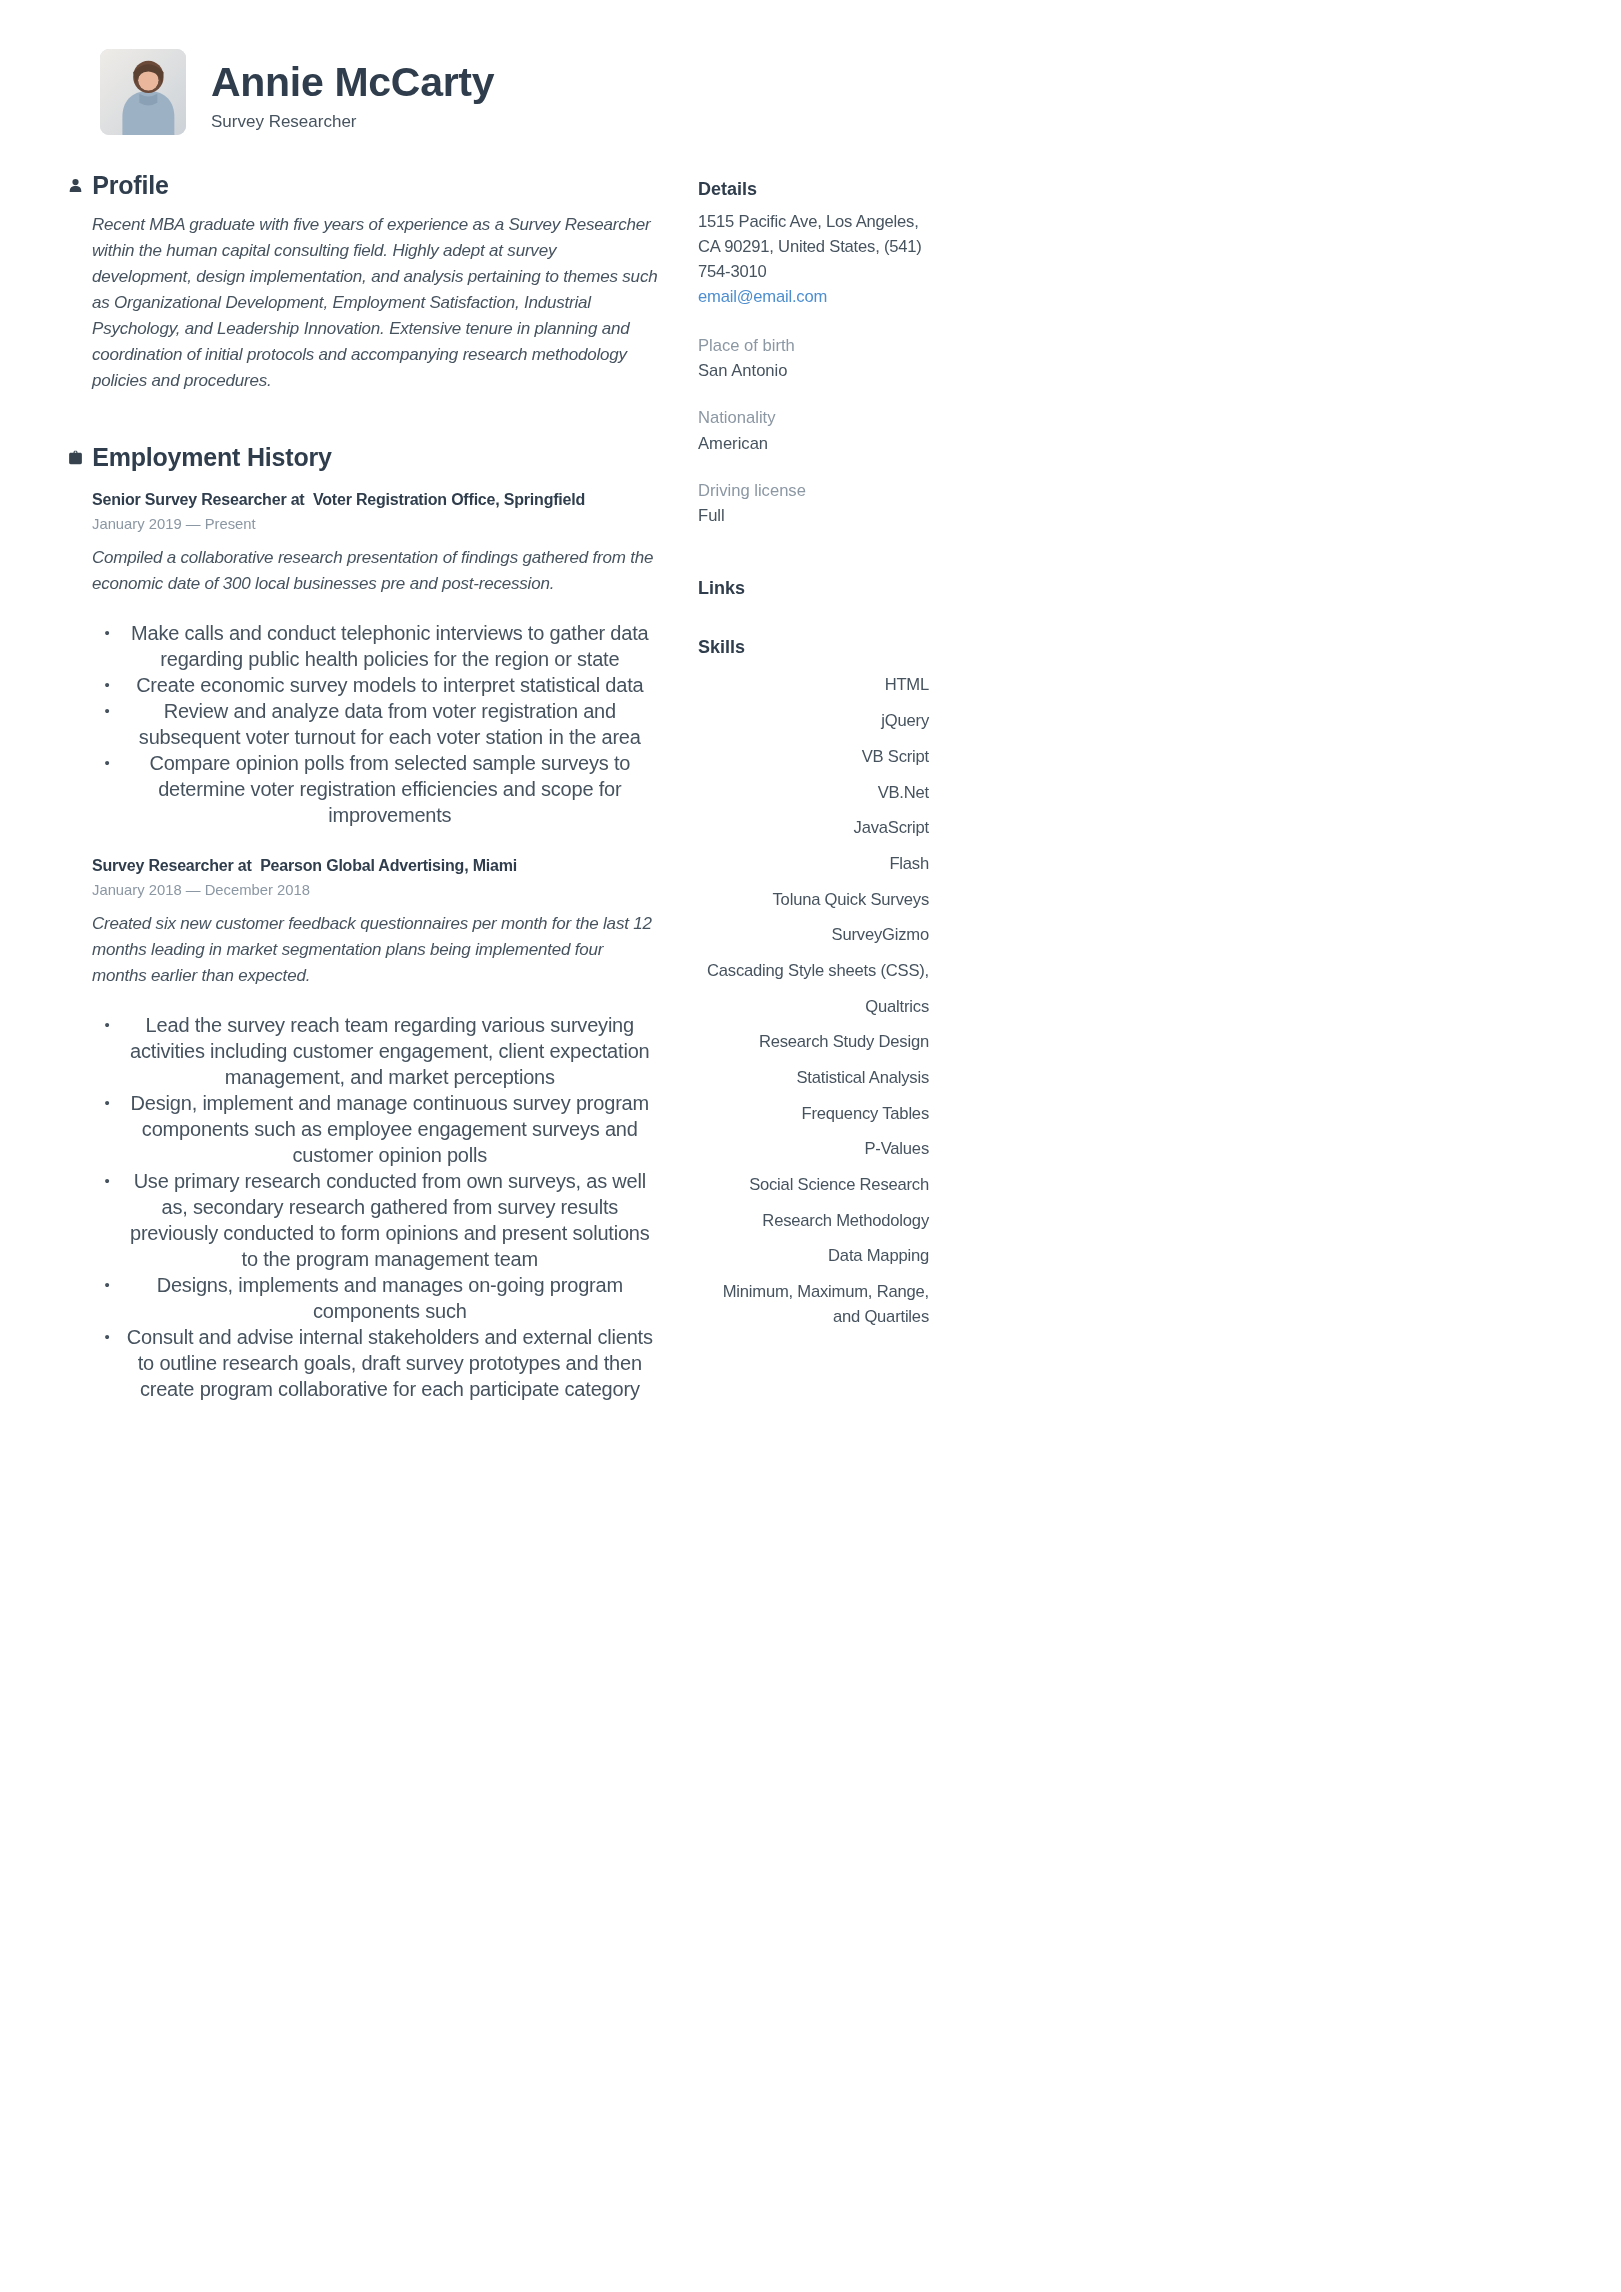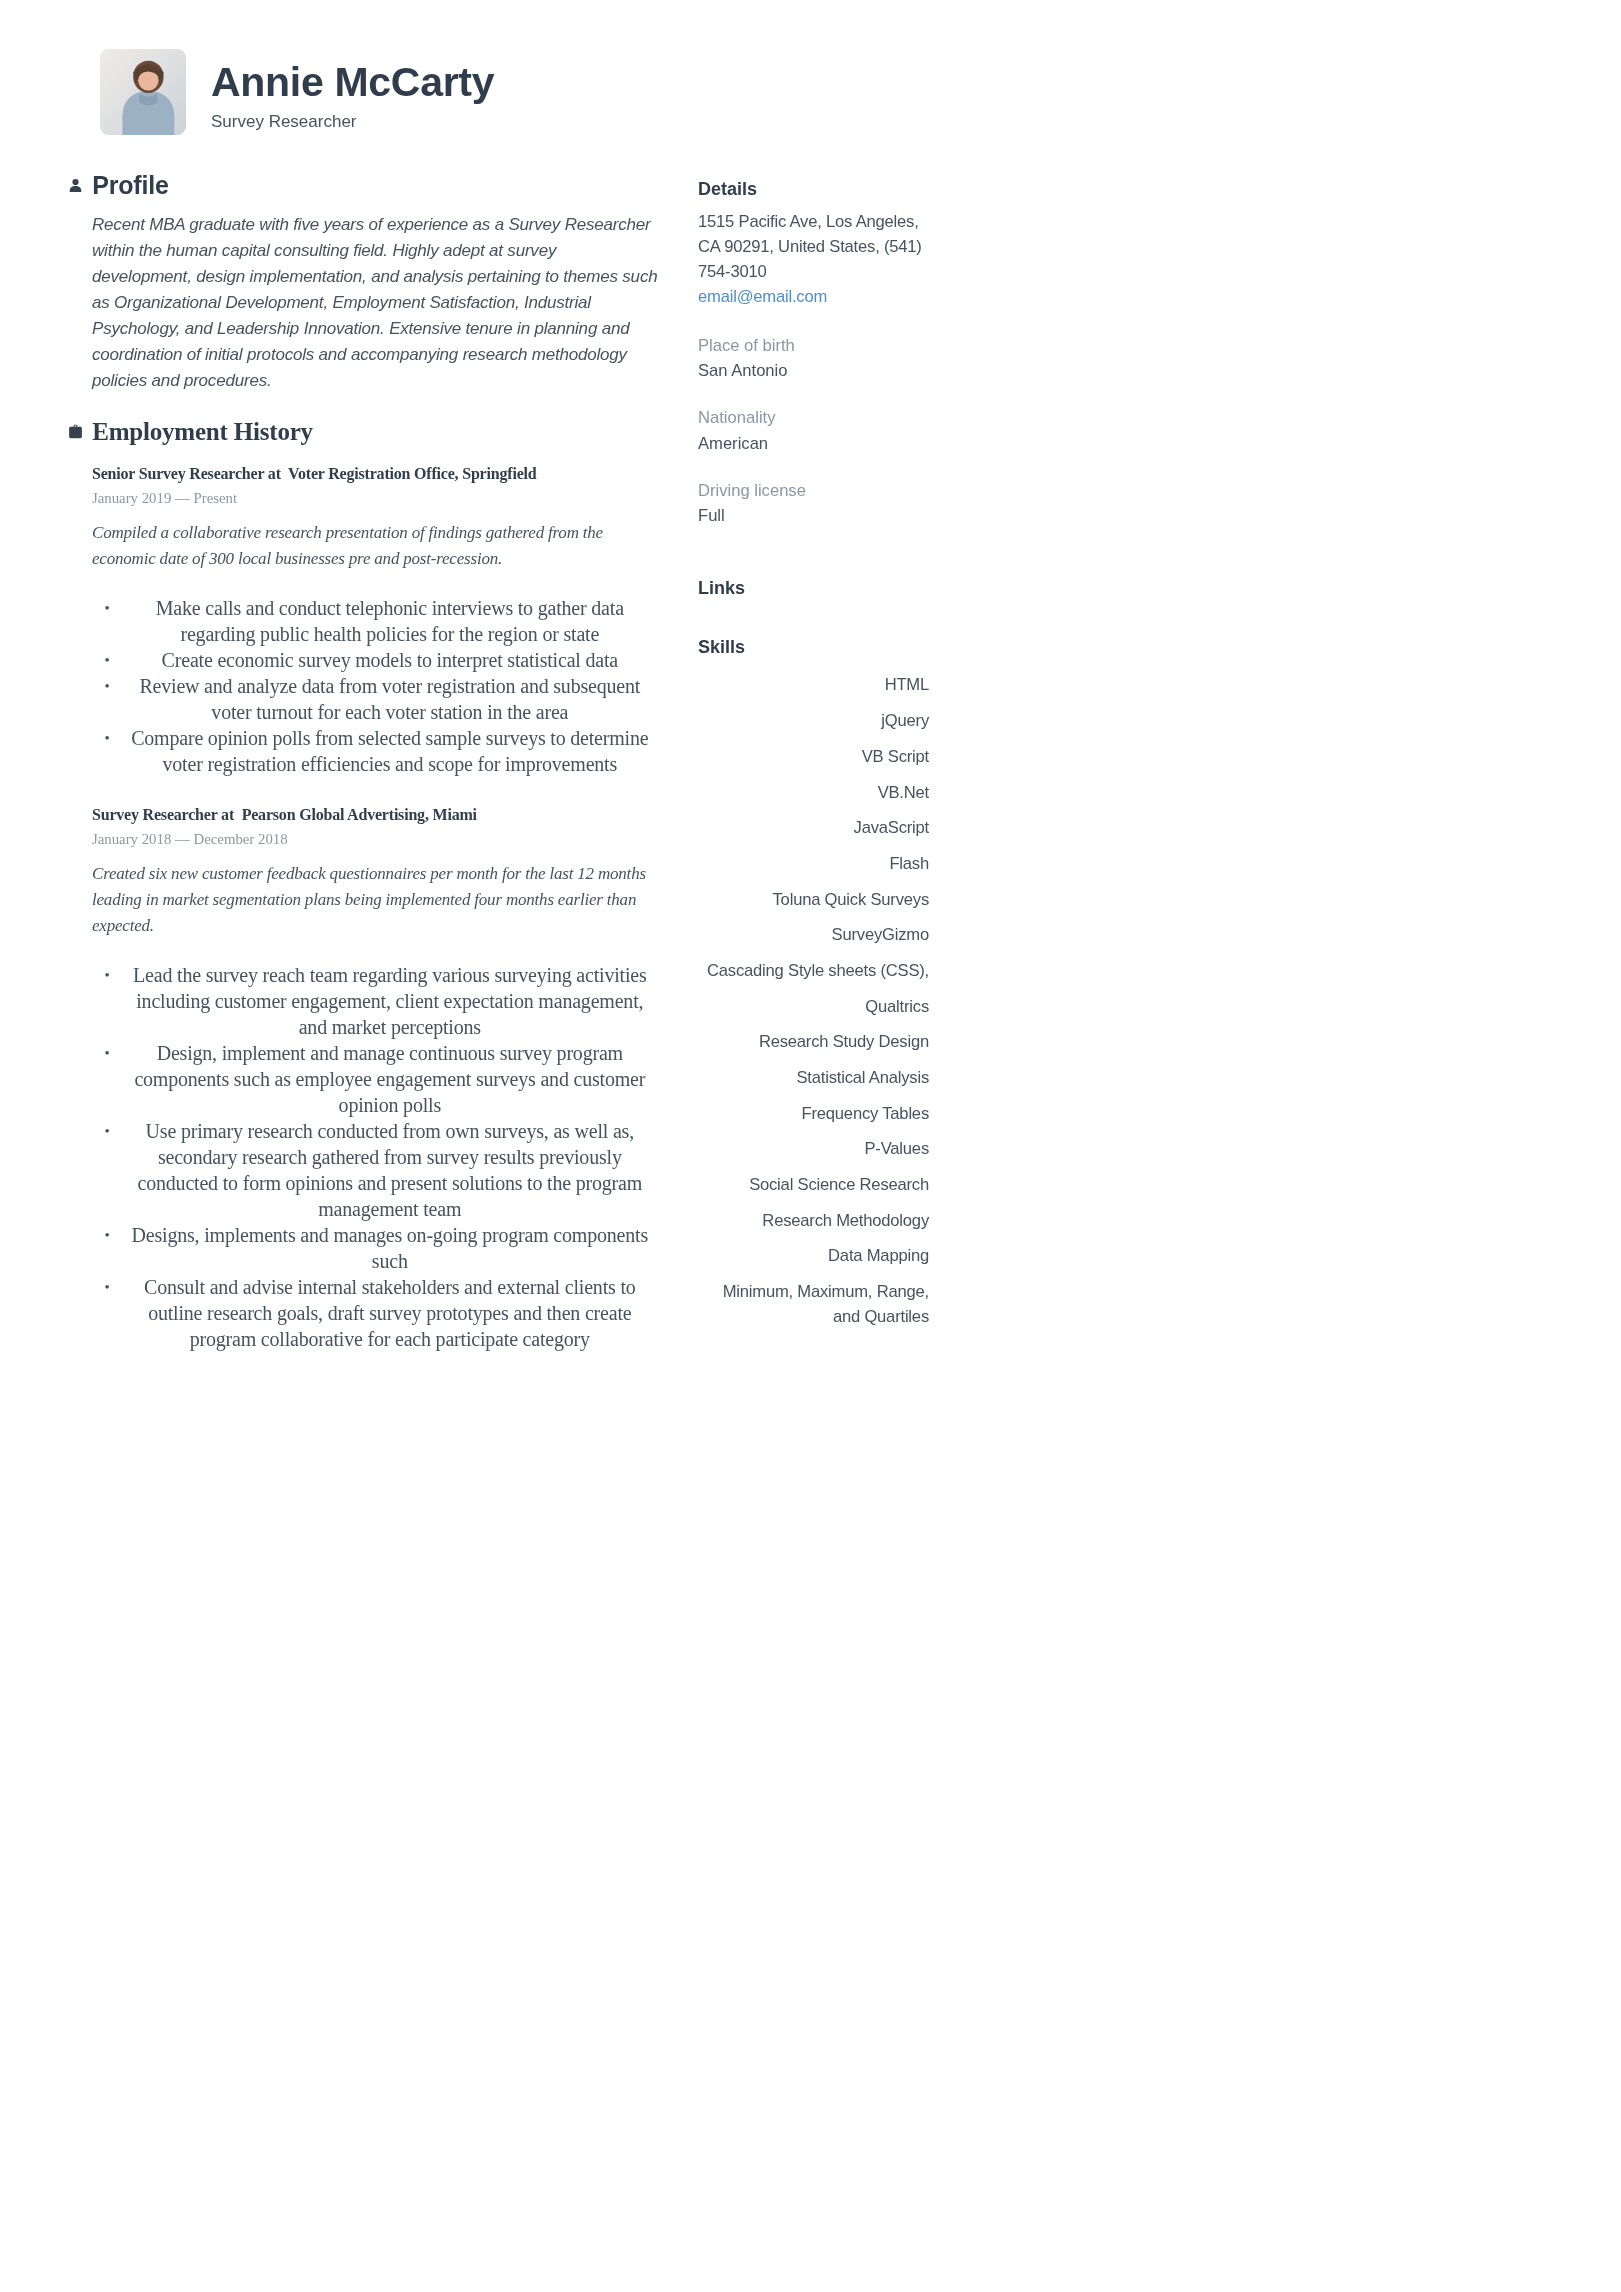--- a/index.html
+++ b/index.html
@@ -32,21 +32,21 @@
   .body { display: flex; align-items: flex-start; padding-left: 92px; margin-top: 36px; }
   .main { width: 566px; flex: none; }
   .sidebar { width: 231px; flex: none; margin-left: 40px; padding-top: 8px; }
 
   
   .sec-head { display: flex; align-items: center; margin: 0 0 11.6px -25px; }
   .sec-icon { width: 18px; height: 18px; margin-right: 7.2px; flex: none; display: flex; align-items: center; }
   .sec-icon svg { width: 17px; height: 17px; }
   .sec-title { font-size: 25px; font-weight: bold; color: var(--heading, #2f3d4c); margin: 0; letter-spacing: -0.2px; }
 
-  .section + .section { margin-top: 24px; font-family: Liberation Serif, serif; }
+  .section + .section { margin-top: 49px; }
 
   .profile-text {
     margin: 0; font-style: italic; font-size: 17px; line-height: 26px;
     color: var(--body, #46535f); letter-spacing: -0.2px;
   }
 
   
   .job-title {
     font-size: 16px; font-weight: bold; color: var(--heading, #2f3d4c);
     margin: 19.7px 0 0; white-space: pre; letter-spacing: -0.2px;

